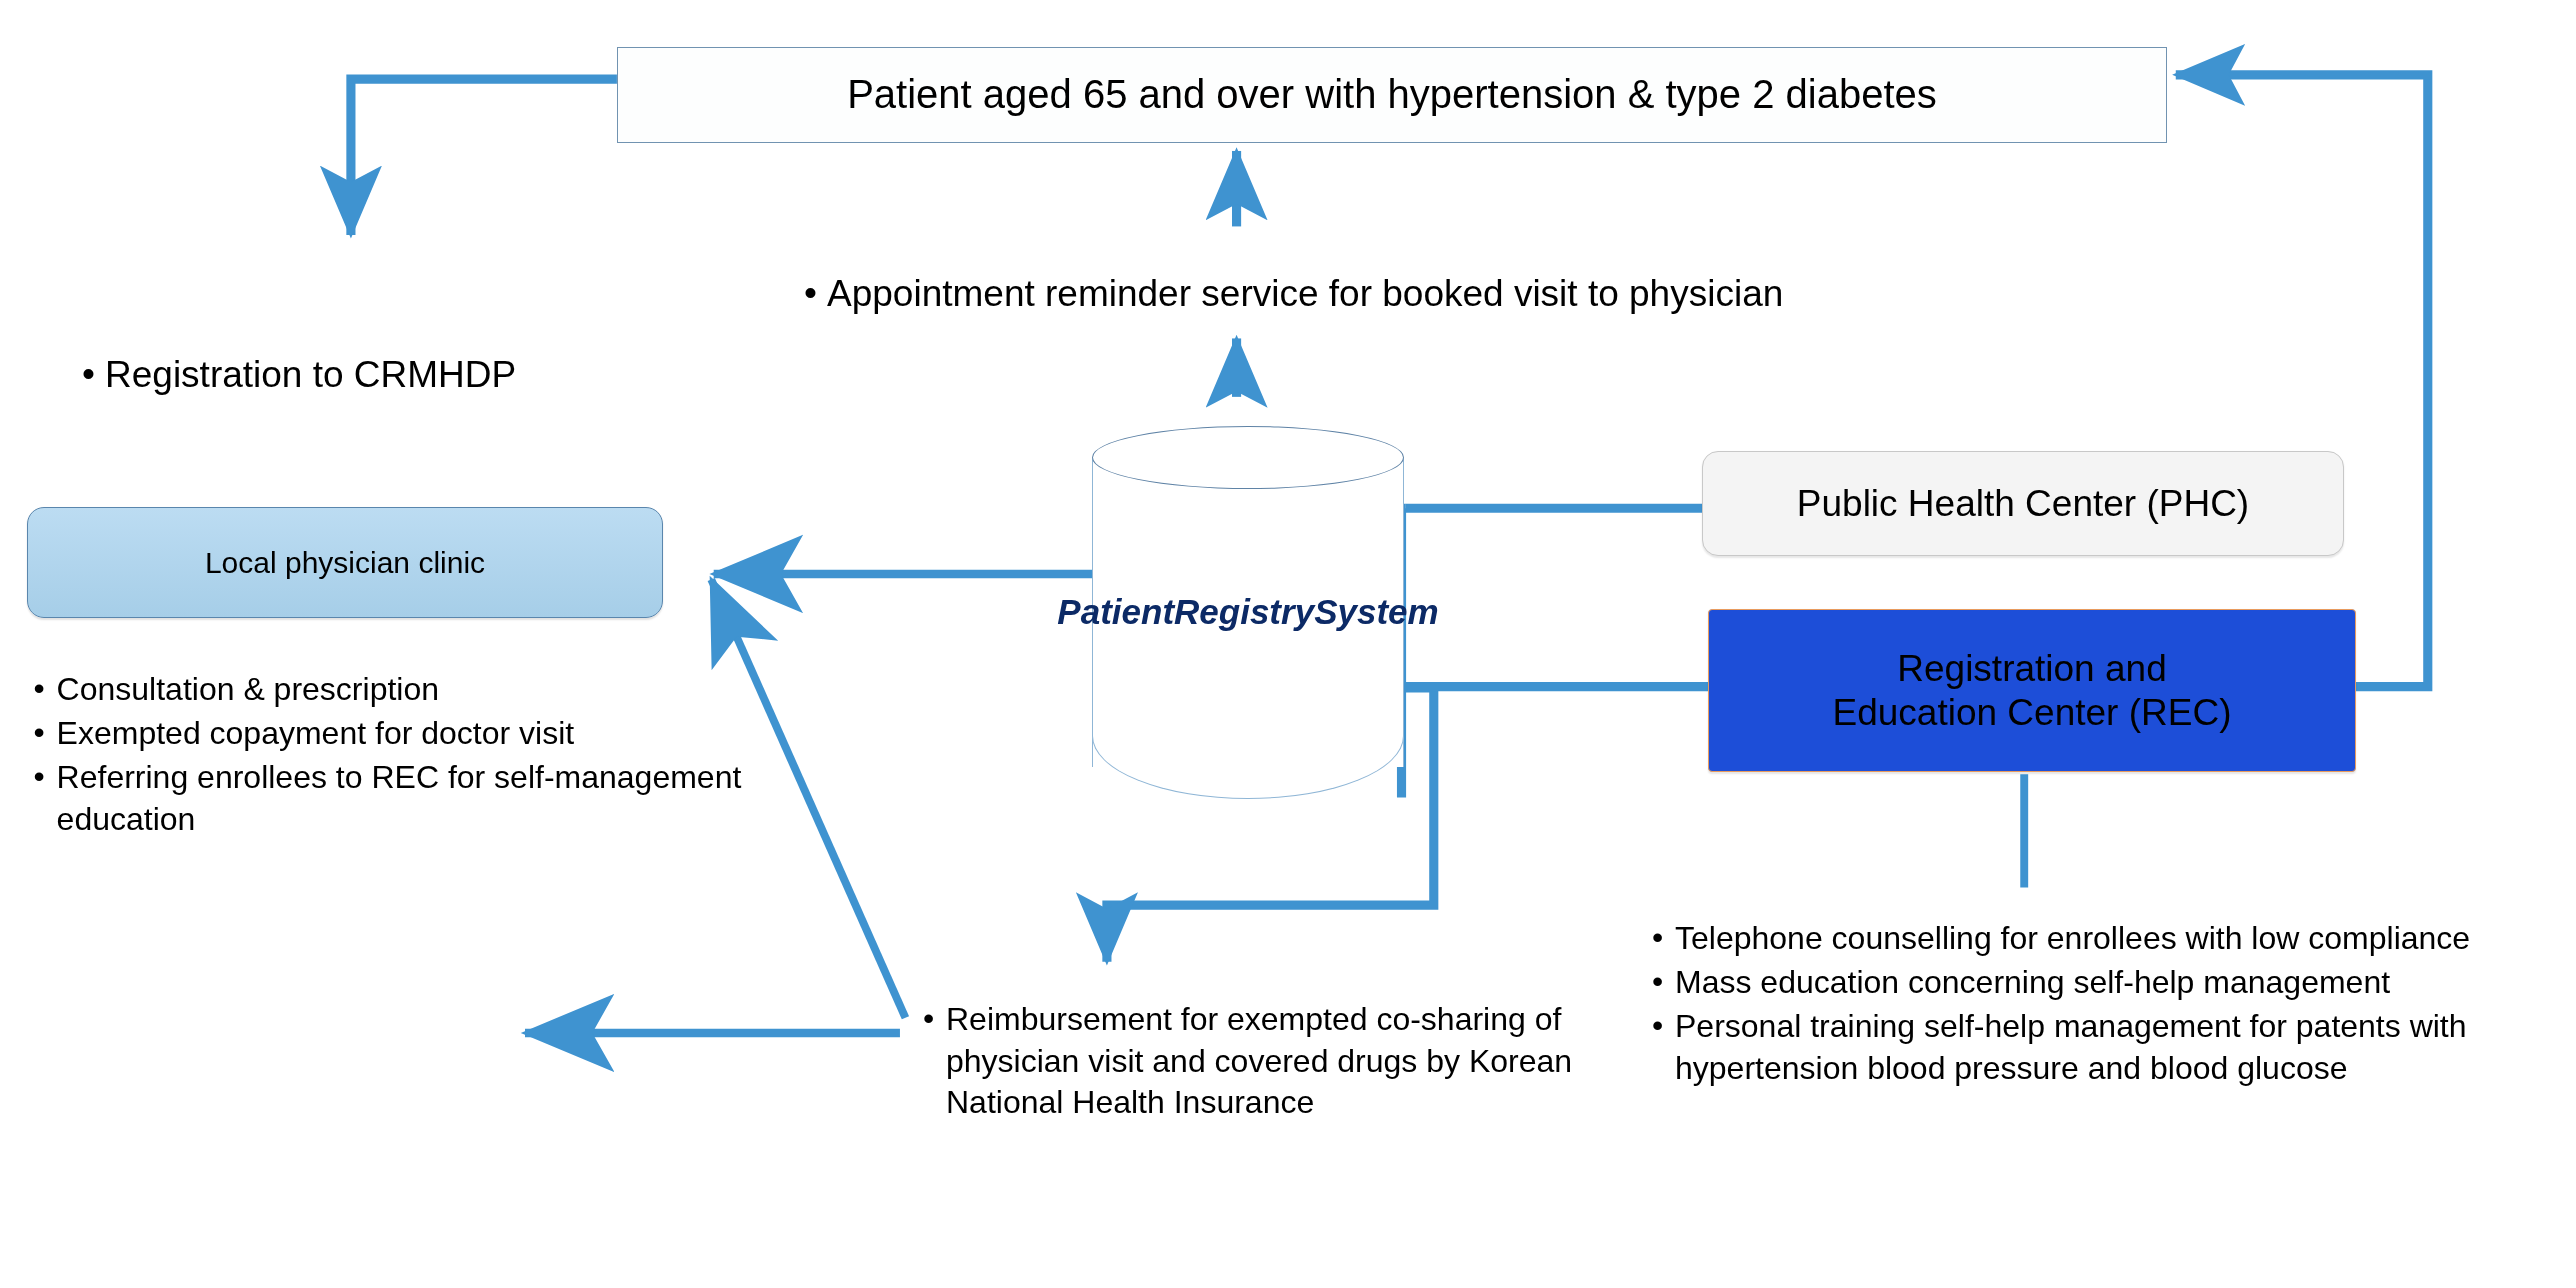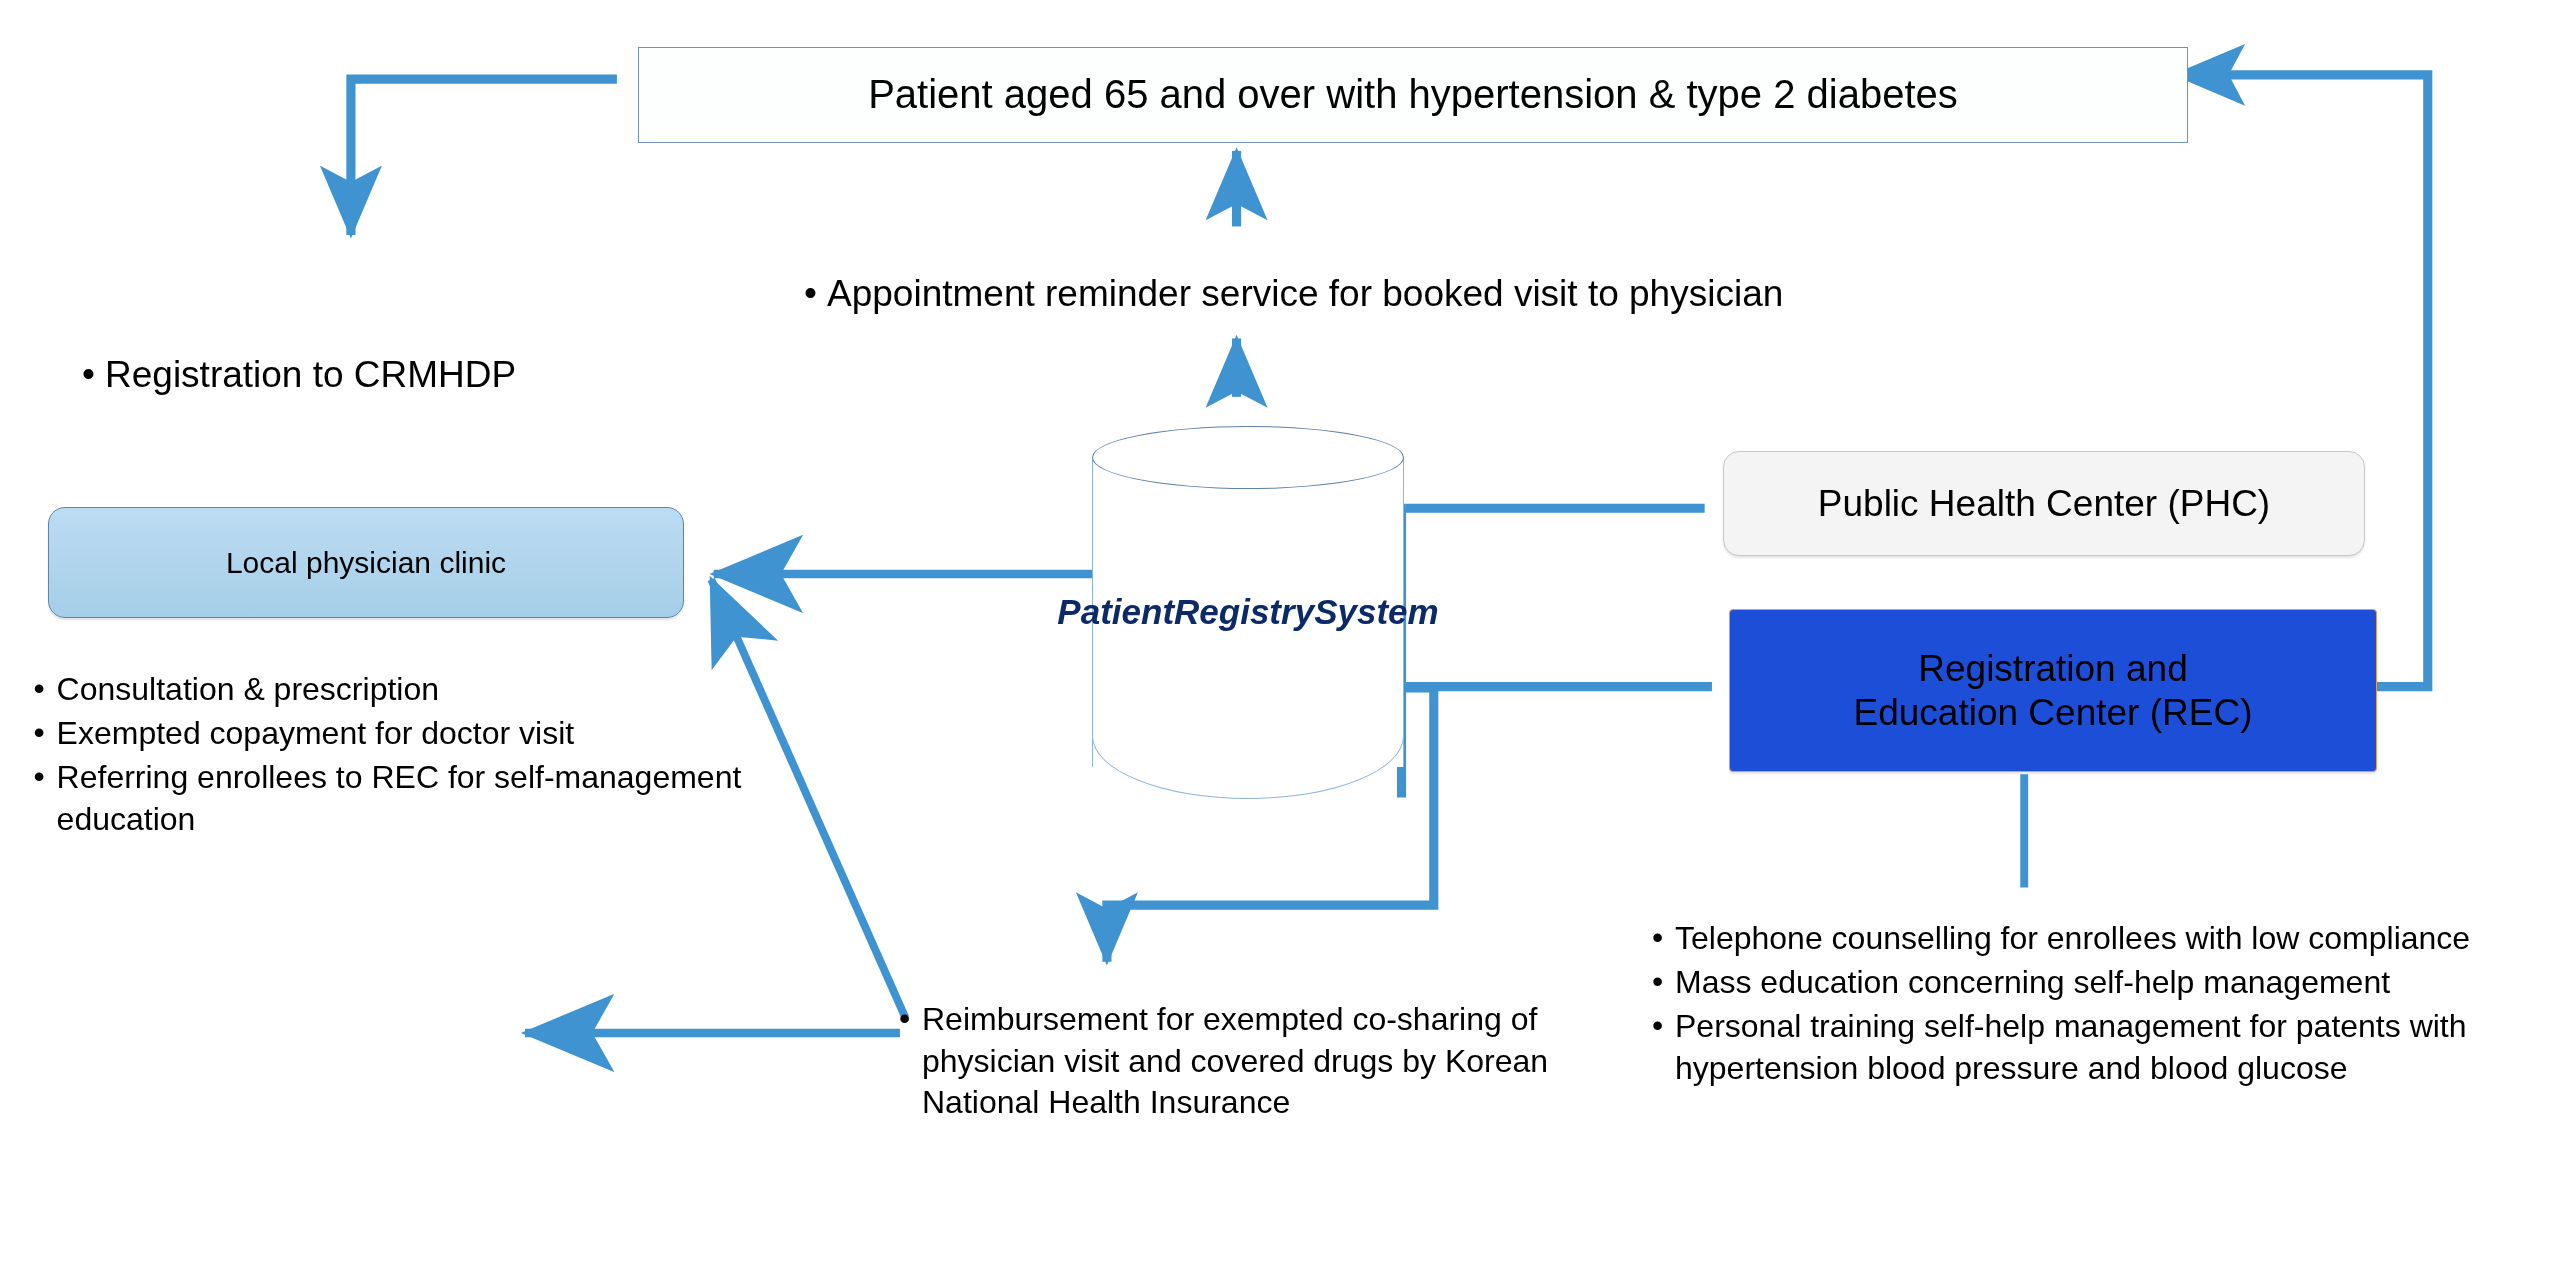--- a/index.html
+++ b/index.html
@@ -26,21 +26,20 @@
   
   .node {
     position: absolute;
     box-sizing: border-box;
     display: flex;
     align-items: center;
     justify-content: center;
     text-align: center;
     color: #000000;
     line-height: 1.18;
-    margin-left: 21px;
   }
 
   .patient-box {
     left: 617px;  top: 47px;
     width: 1550px; height: 96px;
     background: #fdfefe;
     border: 1.8px solid #7193b1;
     font-size: 40px;
   }
 
@@ -157,21 +156,21 @@
     content: "\2022";
     position: absolute;
     left: 4.9px;
     top: -0.02em;
   }
 
   .t-registration { left: 63px; top: 337px; font-size: 37px; width: 731px; }
   .t-appointment  { left: 785px; top: 256px; font-size: 37px; width: 1370px; }
   .t-clinic-list  { left: 14.6px;  top: 655px; font-size: 32px; width: 810px; }
   .t-pharmacy-list{ left: 14.6px;  top: 1160px; font-size: 32px; width: 852px; }
-  .t-reimburse    { left: 880px; top: 985px; font-size: 32px; width: 700px; }
+  .t-reimburse    { left: 904px; top: 985px; font-size: 32px; width: 700px; }
   .t-rec-list     { left: 1633px; top: 904px; font-size: 32px; width: 941px; }
 </style>
 </head>
 <body>
 
 <div id="canvas">
 
   <svg id="wires" viewBox="0 0 4231 2116" xmlns="http://www.w3.org/2000/svg">
     <defs>
       <marker id="ah" markerWidth="10" markerHeight="10" refX="7.6" refY="3.4" orient="auto" markerUnits="strokeWidth">

